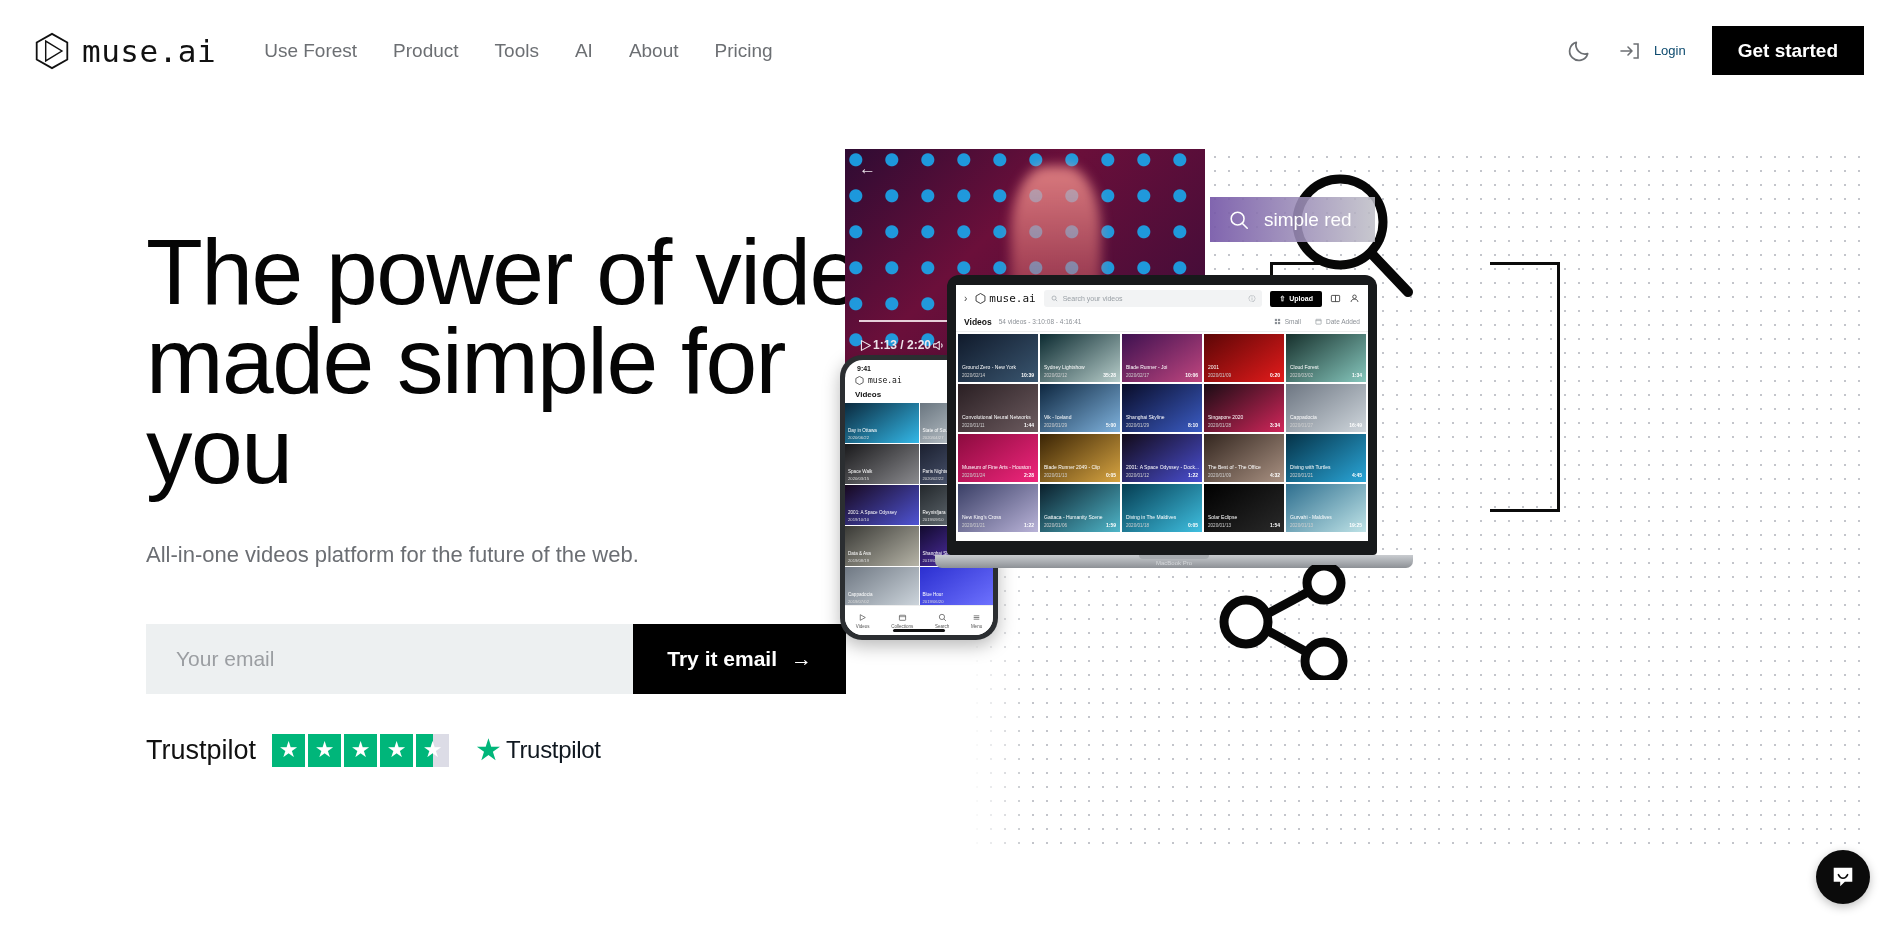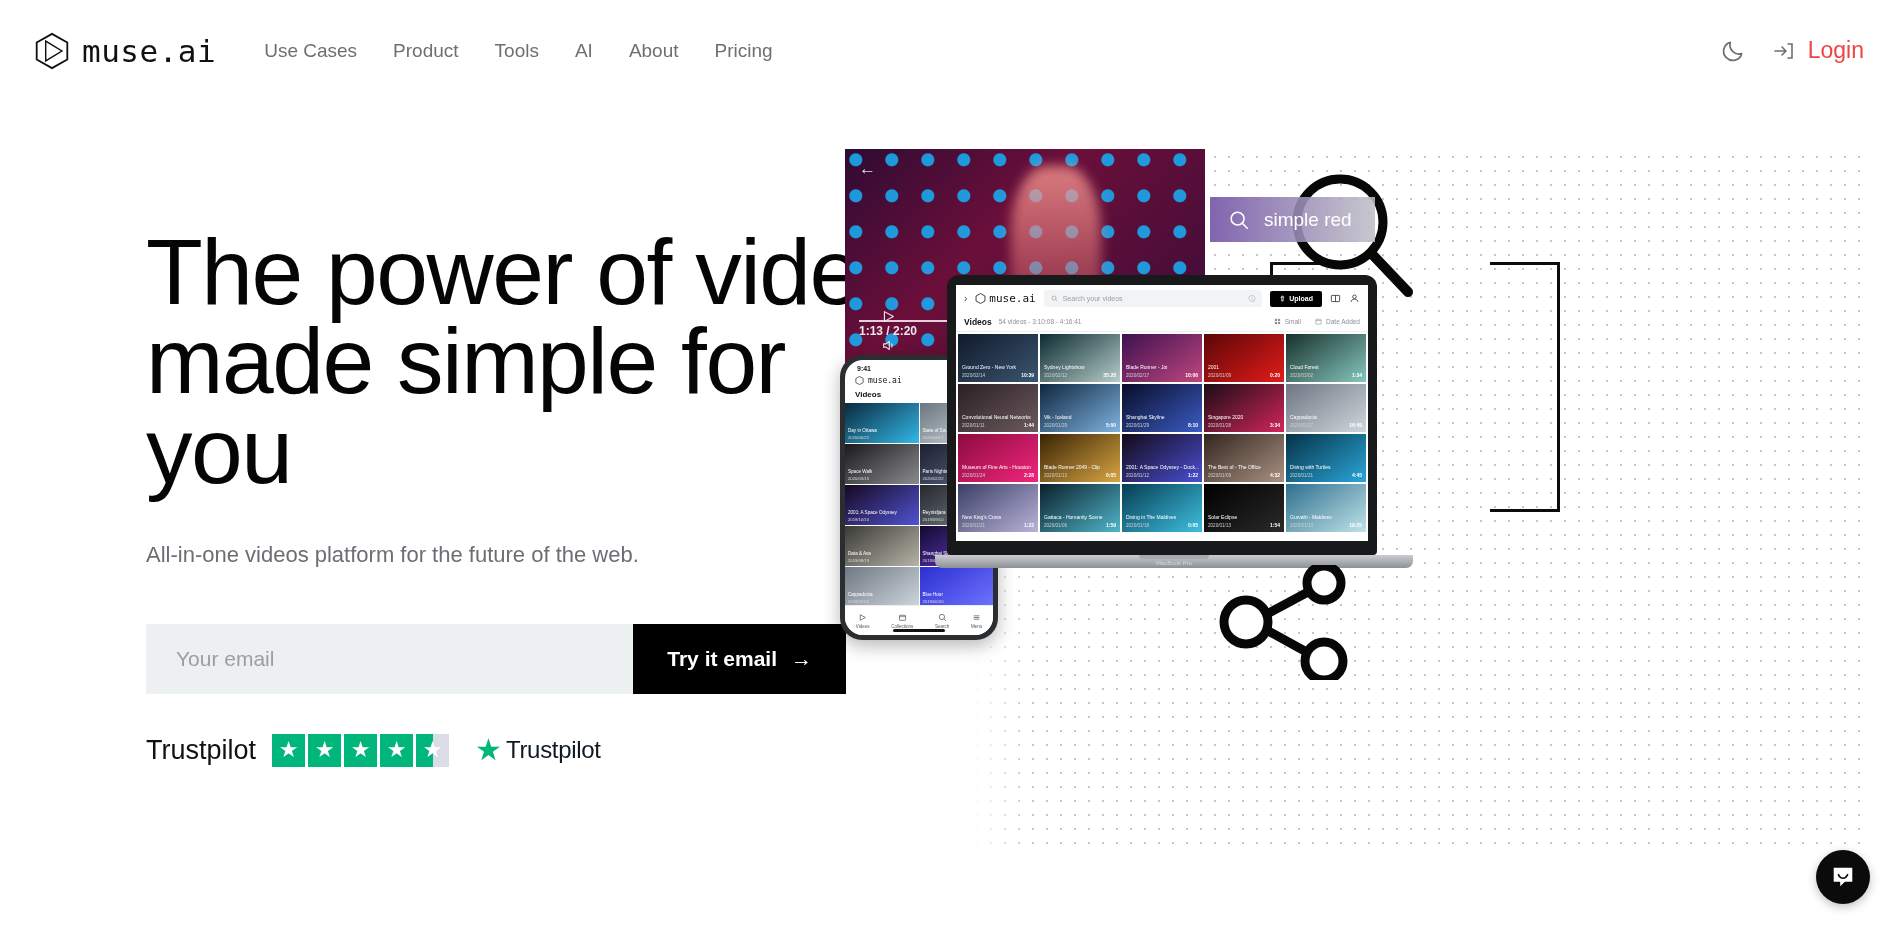--- a/index.html
+++ b/index.html
@@ -25,21 +25,21 @@
   }
   .nav { display: flex; align-items: center; gap: 36px; margin-left: 48px; }
   .nav-item {
     font-size: 19px; color: #6c6f73; cursor: pointer; white-space: nowrap;
   }
   .header-right {
     margin-left: auto; display: flex; align-items: center; gap: 26px; margin-right: 34px;
   }
   .icon-btn { width: 26px; height: 26px; cursor: pointer; color: #6c6f73; }
   .login { display: flex; align-items: center; gap: 12px; cursor: pointer; }
-  .login-label { font-size: 23px; color: #ef4444; }
+  .login-label { font-size: 13px; color: #0c4a6e; }
   .btn-dark {
     background: #000; color: #fff; font-size: 19px; font-weight: bold;
     padding: 15px 26px; border: none; cursor: pointer; line-height: 1;
   }
 
   
   .hero-left { position: absolute; left: 146px; top: 228px; width: 820px; }
   .headline {
     font-size: 93px; line-height: 0.96; color: #050505; font-weight: 400;
     letter-spacing: -1.5px; max-width: 800px;
@@ -112,21 +112,21 @@
     position: absolute; left: 46%; top: 8%; width: 90px; height: 165px;
     background: linear-gradient(180deg, rgba(255,160,150,.75), rgba(200,60,70,.35));
     filter: blur(6px); border-radius: 40% 40% 30% 30%;
   }
   .player-back { position: absolute; left: 14px; top: 10px; color: #e9dfe6; font-size: 17px; }
   .player-bar {
     position: absolute; left: 14px; right: 200px; bottom: 42px; height: 2px; background: #e6cfd9;
   }
   .player-ctrls {
     position: absolute; left: 14px; bottom: 12px; display: flex; align-items: center;
-    gap: 1px; color: #efe6ec; font-size: 12px; font-weight: bold; flex-direction: column;
+    gap: 1px; color: #efe6ec; font-size: 12px; font-weight: bold;
   }
   .search-pill {
     position: absolute; left: 240px; top: 47px; width: 165px; height: 45px;
     background: linear-gradient(90deg, rgba(118,88,168,.92), rgba(190,190,198,.85));
     display: flex; align-items: center; gap: 14px; padding-left: 18px;
   }
   .search-pill-text { color: #fff; font-size: 19px; }
 
   
   .phone {
@@ -223,39 +223,40 @@
   <div class="header">
     <div class="brand">
       <svg class="brand-mark" viewBox="0 0 40 42">
         <polygon points="20,2 37,11.5 37,30.5 20,40 3,30.5 3,11.5" fill="none" stroke="#111" stroke-width="2"></polygon>
         <polygon points="13,10 13,32 31,21" fill="none" stroke="#111" stroke-width="1.6"></polygon>
       </svg>
       <span class="brand-name">muse.ai</span>
     </div>
 
     <div class="nav">
-      <span class="nav-item">Use Cases</span>
+      <span class="nav-item">Use Forest</span>
       <span class="nav-item">Product</span>
       <span class="nav-item">Tools</span>
       <span class="nav-item">AI</span>
       <span class="nav-item">About</span>
       <span class="nav-item">Pricing</span>
     </div>
 
     <div class="header-right">
       <svg class="icon-btn" viewBox="0 0 24 24">
         <path d="M20 14.5A8.5 8.5 0 0 1 9.5 4a8.5 8.5 0 1 0 10.5 10.5z" fill="none" stroke="currentColor" stroke-width="1.6" stroke-linejoin="round"></path>
       </svg>
       <div class="login">
         <svg style="width:24px;height:24px;color:#6c6f73" viewBox="0 0 24 24">
           <path d="M3 12h11M10 8l4 4-4 4" fill="none" stroke="currentColor" stroke-width="1.6" stroke-linecap="round" stroke-linejoin="round"></path>
           <path d="M16 5h4v14h-4" fill="none" stroke="currentColor" stroke-width="1.6" stroke-linecap="round"></path>
         </svg>
         <span class="login-label">Login</span>
       </div>
+      <button class="btn-dark">Get started</button>
     </div>
   </div>
 
   <div class="hero-left">
     <h1 class="headline">The power of video, made simple for you</h1>
     <p class="subhead">All-in-one videos platform for the future of the web.</p>
 
     <div class="form-row">
       <input class="email-input" type="email" placeholder="Your email" style="">
       <button class="submit-btn">

